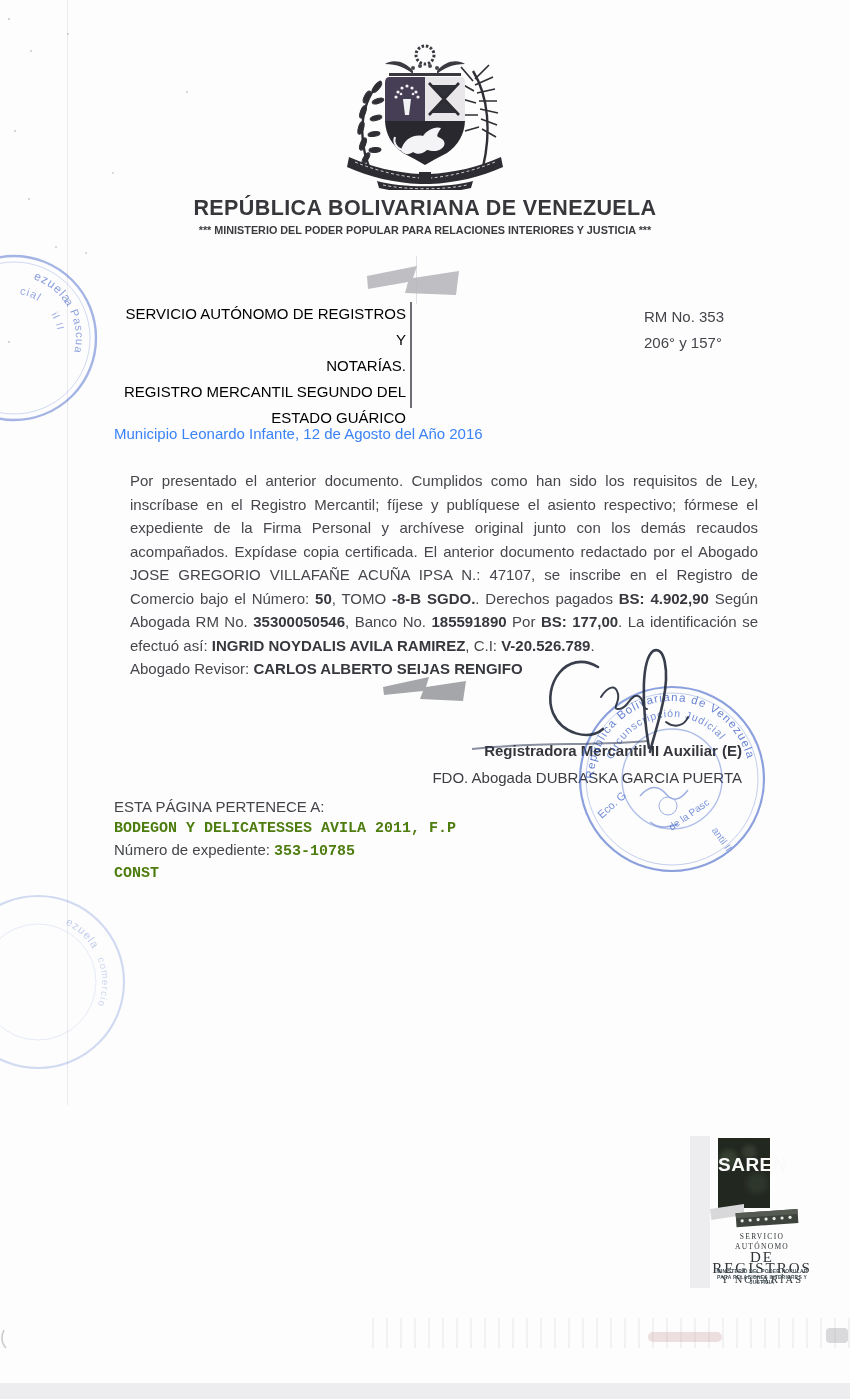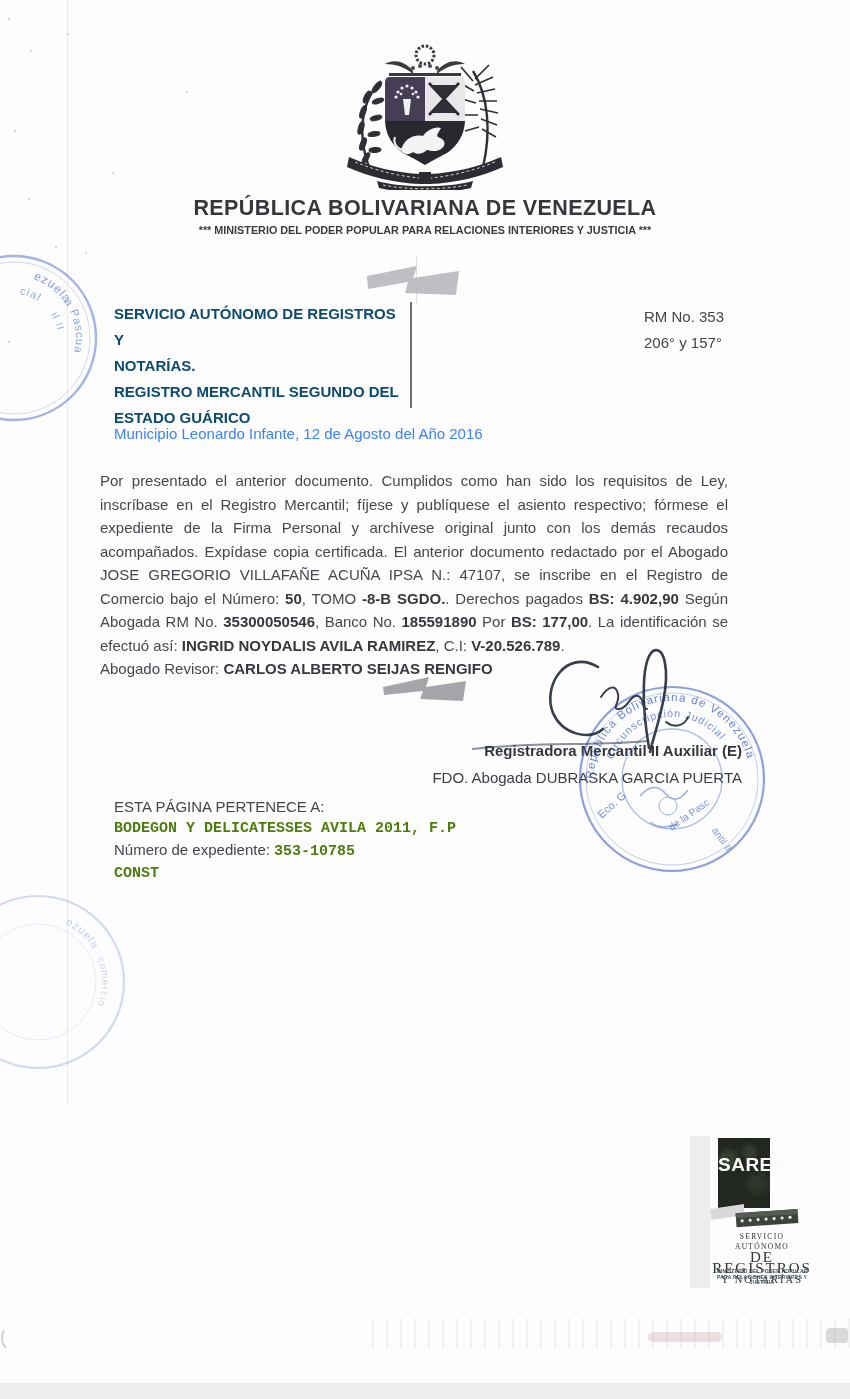--- a/index.html
+++ b/index.html
@@ -7,27 +7,27 @@
     position:relative;width:850px;height:1399px;background:#fdfdfd;overflow:hidden;
     font-family:"Liberation Sans","DejaVu Sans",sans-serif;color:#3f4045;
   }
   .abs{position:absolute;}
   
   .emblem{left:323px;top:36px;width:204px;height:154px;}
   
   .title{left:0;top:196px;width:850px;text-align:center;font-weight:700;font-size:21.5px;letter-spacing:.4px;color:#36363b;}
   .subtitle{left:0;top:224px;width:850px;text-align:center;font-weight:700;font-size:10.8px;color:#3a3a3f;}
   
-  .office{left:114px;top:301px;width:292px;font-weight:700;font-size:15px;line-height:26px;color:#0c4a6e;}
+  .office{left:114px;top:301px;width:292px;font-weight:400;font-size:15px;line-height:26px;color:#000000;text-align:right;}
   .hdr-divider{left:410px;top:302px;width:2px;height:106px;background:#53535a;opacity:.85;}
   .rmblock{left:644px;top:304px;font-size:15px;line-height:26px;color:#44454b;}
   
   .dateline{left:114px;top:425px;font-size:15px;color:#3b82f6;}
   
-  .para{left:100px;top:469px;width:628px;font-size:15px;color:#46474d;}
+  .para{left:130px;top:469px;width:628px;font-size:15px;color:#46474d;}
   .body-line{line-height:23.5px;white-space:nowrap;}
   .body-line.just{white-space:normal;text-align:justify;text-align-last:justify;}
   .b{font-weight:700;color:#37383e;}
   
   .sigblock{right:108px;top:737px;text-align:right;font-size:15px;line-height:27px;color:#3d3e44;}
   .sigblock .t{font-weight:700;color:#35363c;}
   
   .own{left:114px;top:796px;font-size:15px;line-height:21.6px;color:#44454b;}
   .own .b{color:#4d7c0f;font-family:Liberation Mono, monospace;}
   

